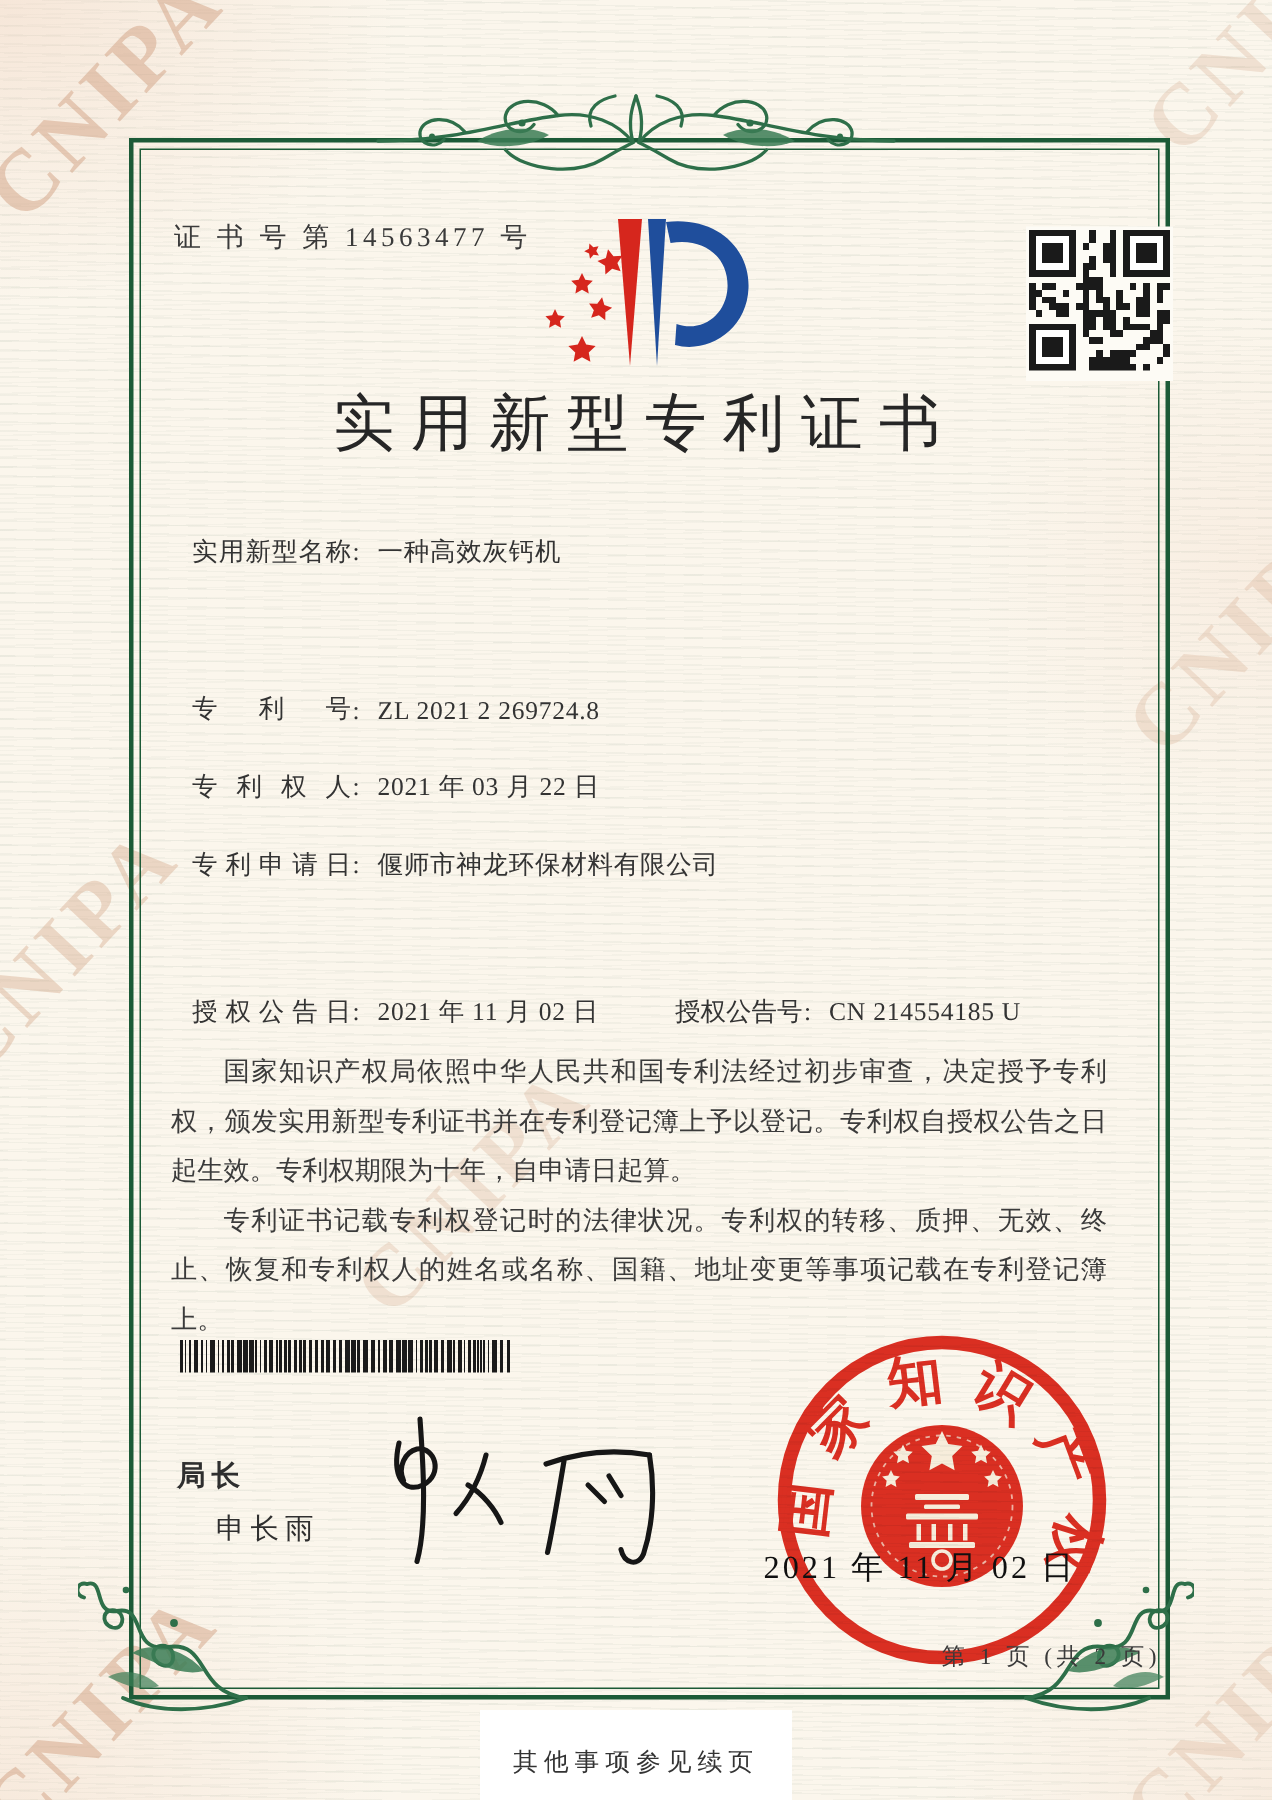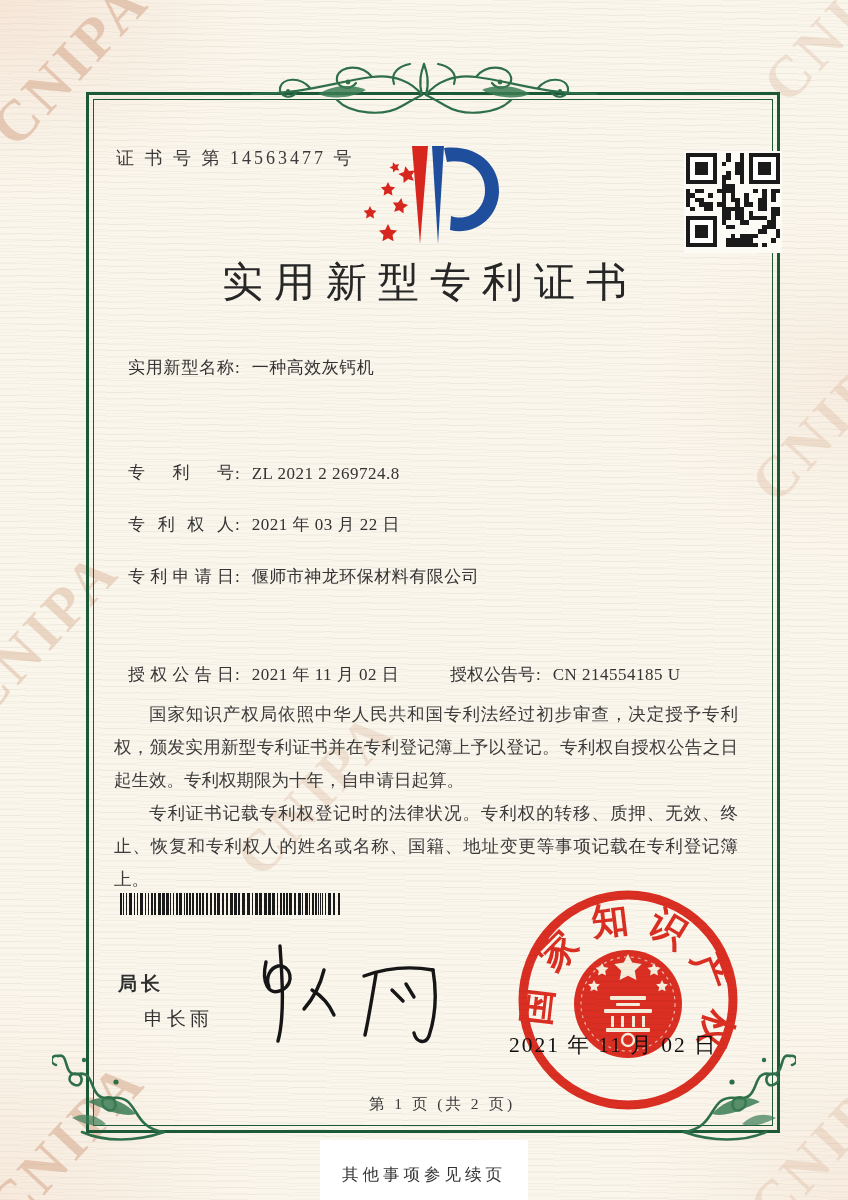--- a/index.html
+++ b/index.html
@@ -35,22 +35,22 @@
   .pair2{position:absolute;left:322px;top:0;}
   .body-text{position:absolute;left:114px;top:698px;width:624px;font-size:17.5px;
       line-height:33px;text-align:justify;color:#3b3b3b;}
   .body-text p{margin:0;text-indent:2em;}
   .barcode{position:absolute;left:120px;top:893px;}
   .comm-label{position:absolute;left:118px;top:971px;font-size:19px;letter-spacing:4px;color:#2f2f2f;font-weight:bold;}
   .comm-name{position:absolute;left:118px;top:1006px;font-size:19px;letter-spacing:4px;color:#2f2f2f;margin-left:26px;}
   .signature{position:absolute;left:236px;top:938px;}
   .seal{position:absolute;left:512px;top:884px;width:232px;height:232px;mix-blend-mode:multiply;opacity:.95;}
   .seal-date{position:absolute;left:509px;top:1030px;font-size:21.5px;letter-spacing:2px;color:#101010;white-space:nowrap;}
-  .page-num{position:absolute;left:86px;top:1094px;width:688px;text-align:center;
-      font-size:15.5px;letter-spacing:3px;color:#3a3a3a;padding-left:12px;}
+  .page-num{position:absolute;left:86px;top:1094px;width:688px;text-align:right;
+      font-size:15.5px;letter-spacing:3px;color:#3a3a3a;}
   .cont-note{position:absolute;left:50%;transform:translateX(-50%);top:1140px;
       background:#ffffff;padding:24px 22px;font-size:16.5px;letter-spacing:4px;color:#333;
       font-style:normal;}
   .flourish{position:absolute;left:50%;transform:translateX(-50%);top:60px;}
   .corner{position:absolute;}
   .corner.bl{left:52px;top:1028px;}
   .corner.br{left:676px;top:1028px;transform:scaleX(-1);}
 </style>
 </head>
 <body>

